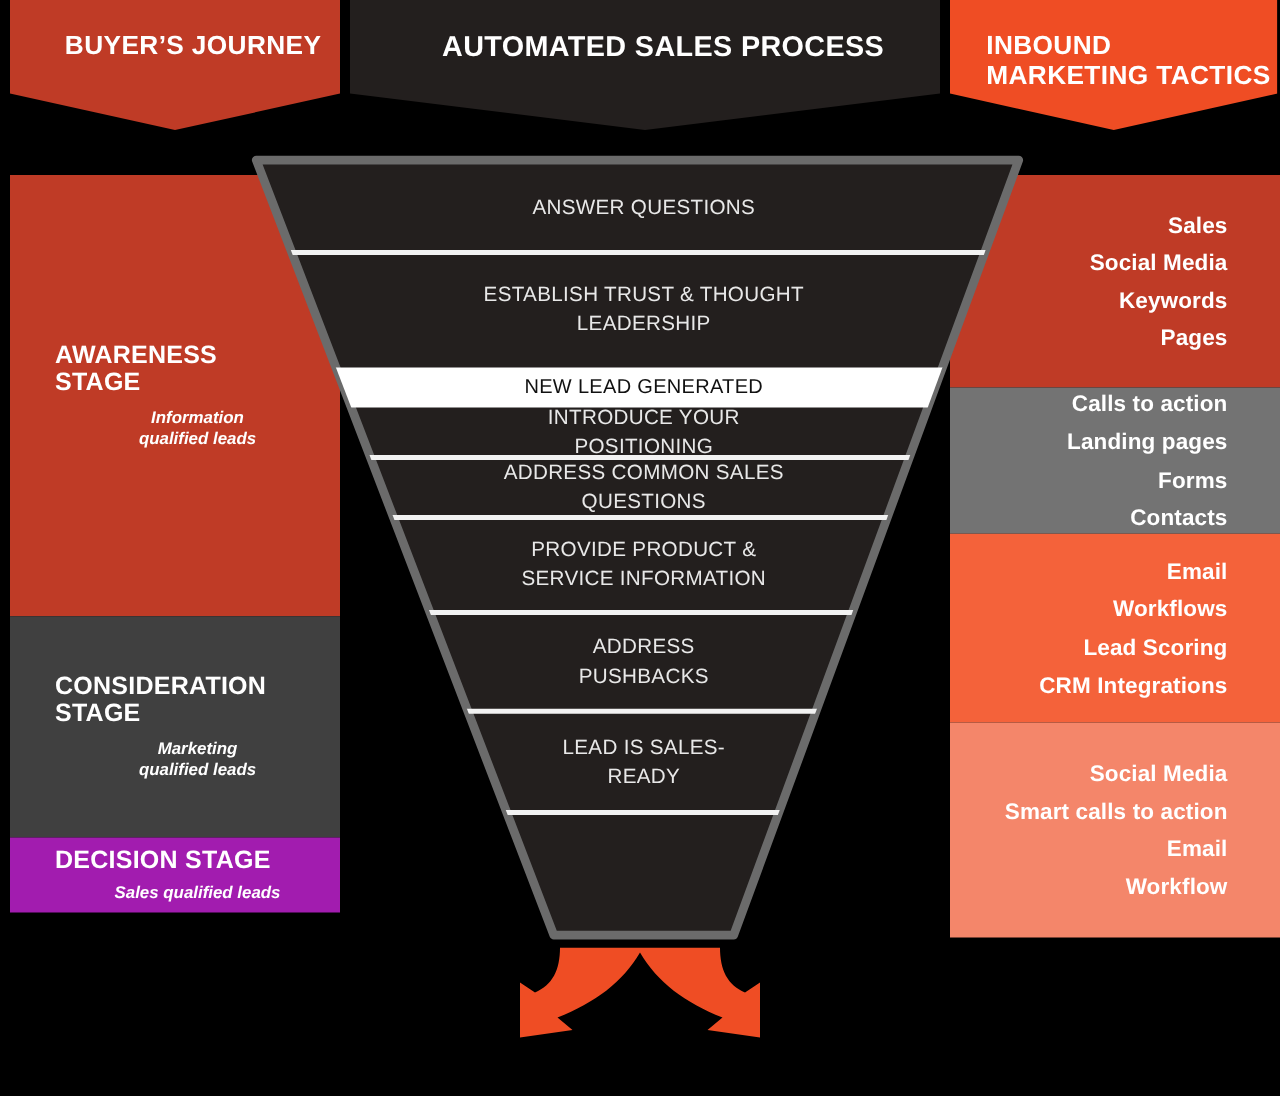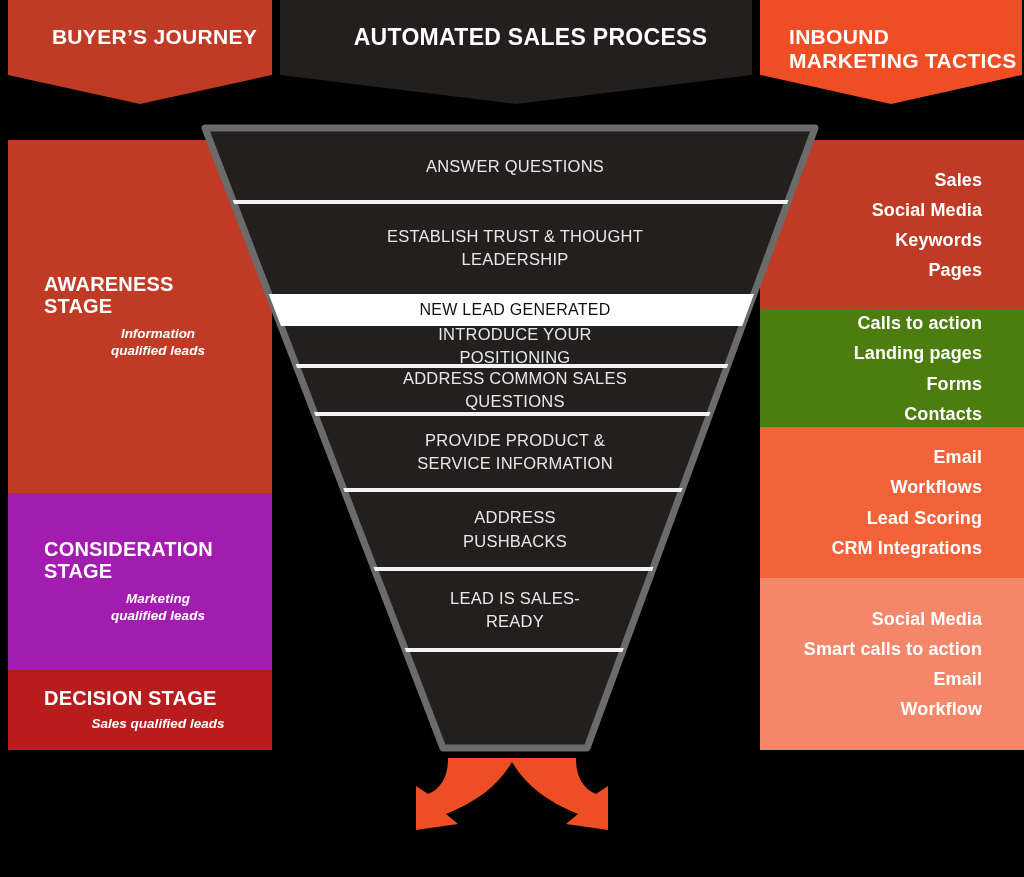--- a/index.html
+++ b/index.html
@@ -56,22 +56,22 @@
     width: 264px; height: 610px;
   }
   .lband {
     position: absolute;
     left: 0; width: 100%;
     padding-left: 36px;
     display: flex; flex-direction: column; justify-content: center;
     color: #ffffff;
   }
   #lband-awareness     { top: 0;     height: 353px; background: #bf3b26; }
-  #lband-consideration { top: 353px; height: 177px; background: #a21caf; }
-  #lband-decision      { top: 530px; height: 80px;  background: #b91c1c; }
+  #lband-consideration { top: 353px; height: 177px; background: #404040; }
+  #lband-decision      { top: 530px; height: 60px;  background: #a21caf; }
 
   .lband-title {
     font-size: 20px; font-weight: bold; line-height: 1.08;
     letter-spacing: .2px; white-space: pre-line;
   }
   .lband-sub {
     font-size: 13.5px; font-weight: bold; font-style: italic;
     line-height: 1.22; margin-top: 9px; white-space: pre-line; text-align: center;
   }
   #lband-decision .lband-sub { margin-top: 6px; }
@@ -84,21 +84,21 @@
   }
   .rband {
     position: absolute;
     left: 0; width: 100%;
     padding-right: 42px;
     display: flex; flex-direction: column; justify-content: center;
     align-items: flex-end;
     color: #ffffff;
   }
   #rband-1 { top: 0;     height: 170px; background: #bf3b26; }
-  #rband-2 { top: 170px; height: 117px; background: #4d7c0f; }
+  #rband-2 { top: 170px; height: 117px; background: #737373; }
   #rband-3 { top: 287px; height: 151px; background: #f4623a; }
   #rband-4 { top: 438px; height: 172px; background: #f4866a; }
 
   .tactic {
     font-size: 18px; font-weight: bold; line-height: 1.67;
     text-align: right; letter-spacing: .1px;
   }
 
   
   #funnel {

